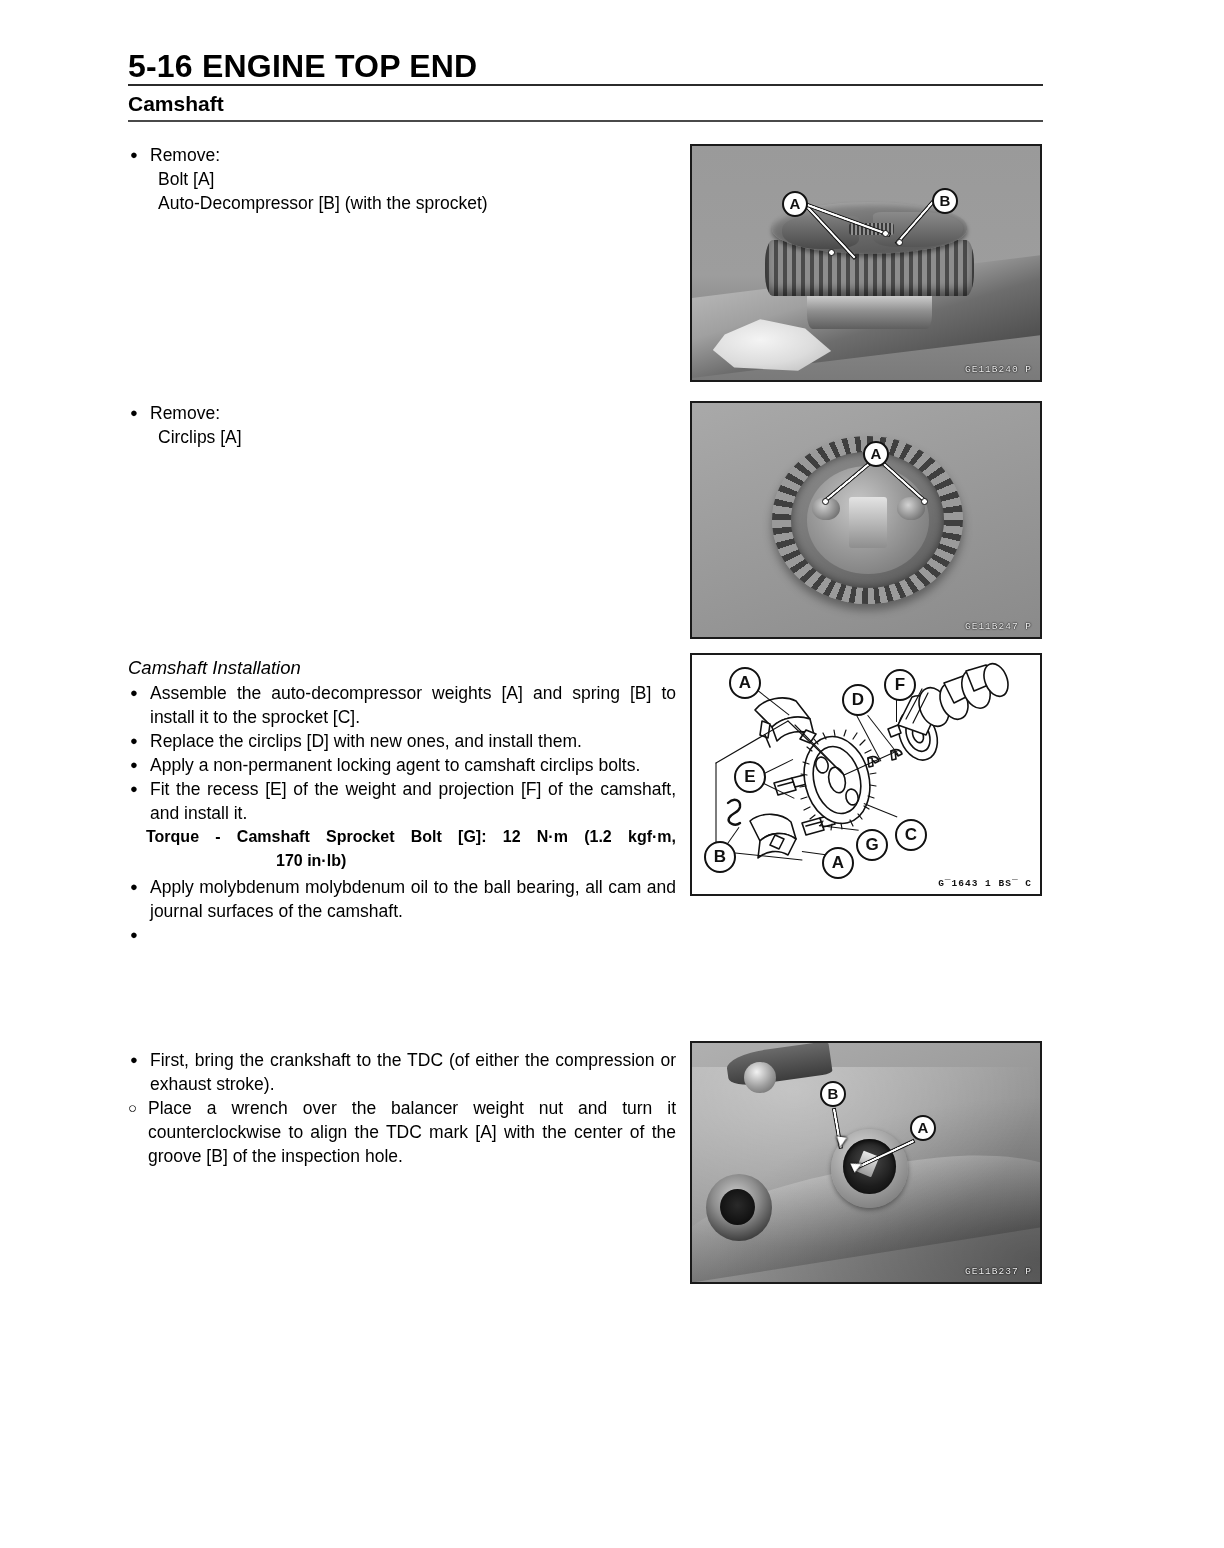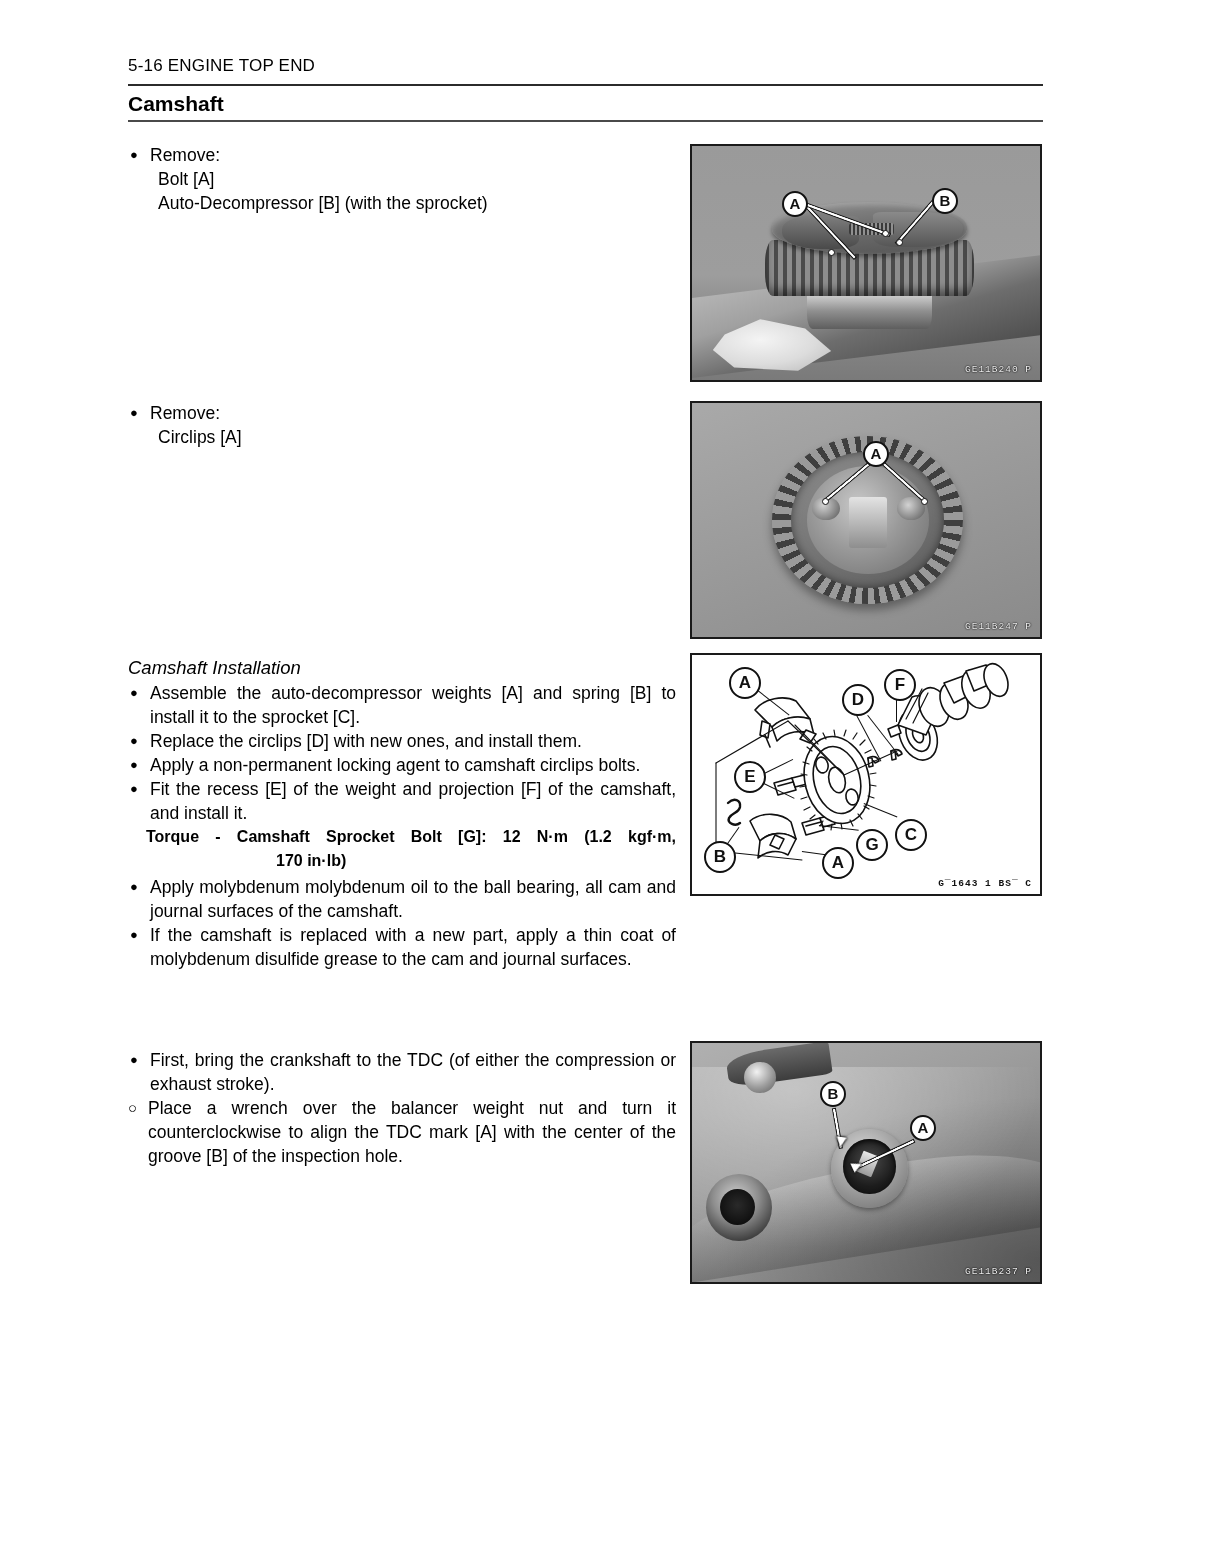--- a/index.html
+++ b/index.html
@@ -24,22 +24,22 @@
   }
 
   
   .page-header {
     position: absolute;
     left: 128px;
     top: 52px;
     width: 915px;
   }
   .page-header .hdr-title {
-    font-size: 17px;
-    font-weight: normal;
+    font-size: 32px;
+    font-weight: bold;
     letter-spacing: 0.2px;
     line-height: 28px;
   }
   .rule {
     width: 915px;
     height: 2px;
     background: #2b2b2b;
     margin-top: 4px;
   }
   .section-title {
@@ -405,21 +405,20 @@
       <span class="l2">170 in·lb)</span>
     </div>
 
     <div class="bullet-item just" style="margin-top:2px;">
       <span class="bullet">●</span>
       <span>Apply molybdenum molybdenum oil to the ball bearing, all cam and journal surfaces of the camshaft.</span>
     </div>
 
     <div class="bullet-item just">
       <span class="bullet">●</span>
-      <span>If the camshaft is replaced with a new part, apply a thin coat of molybdenum disulfide grease to the cam and journal surfaces.</span>
     </div>
   </div>
 
   <div class="blk" style="left:128px; top:1048px;">
     <div class="bullet-item just">
       <span class="bullet">●</span>
       <span>First, bring the crankshaft to the TDC (of either the compression or exhaust stroke).</span>
     </div>
     <div class="bullet-item just" style="padding-left:20px;">
       <span class="bullet hollow">○</span>

